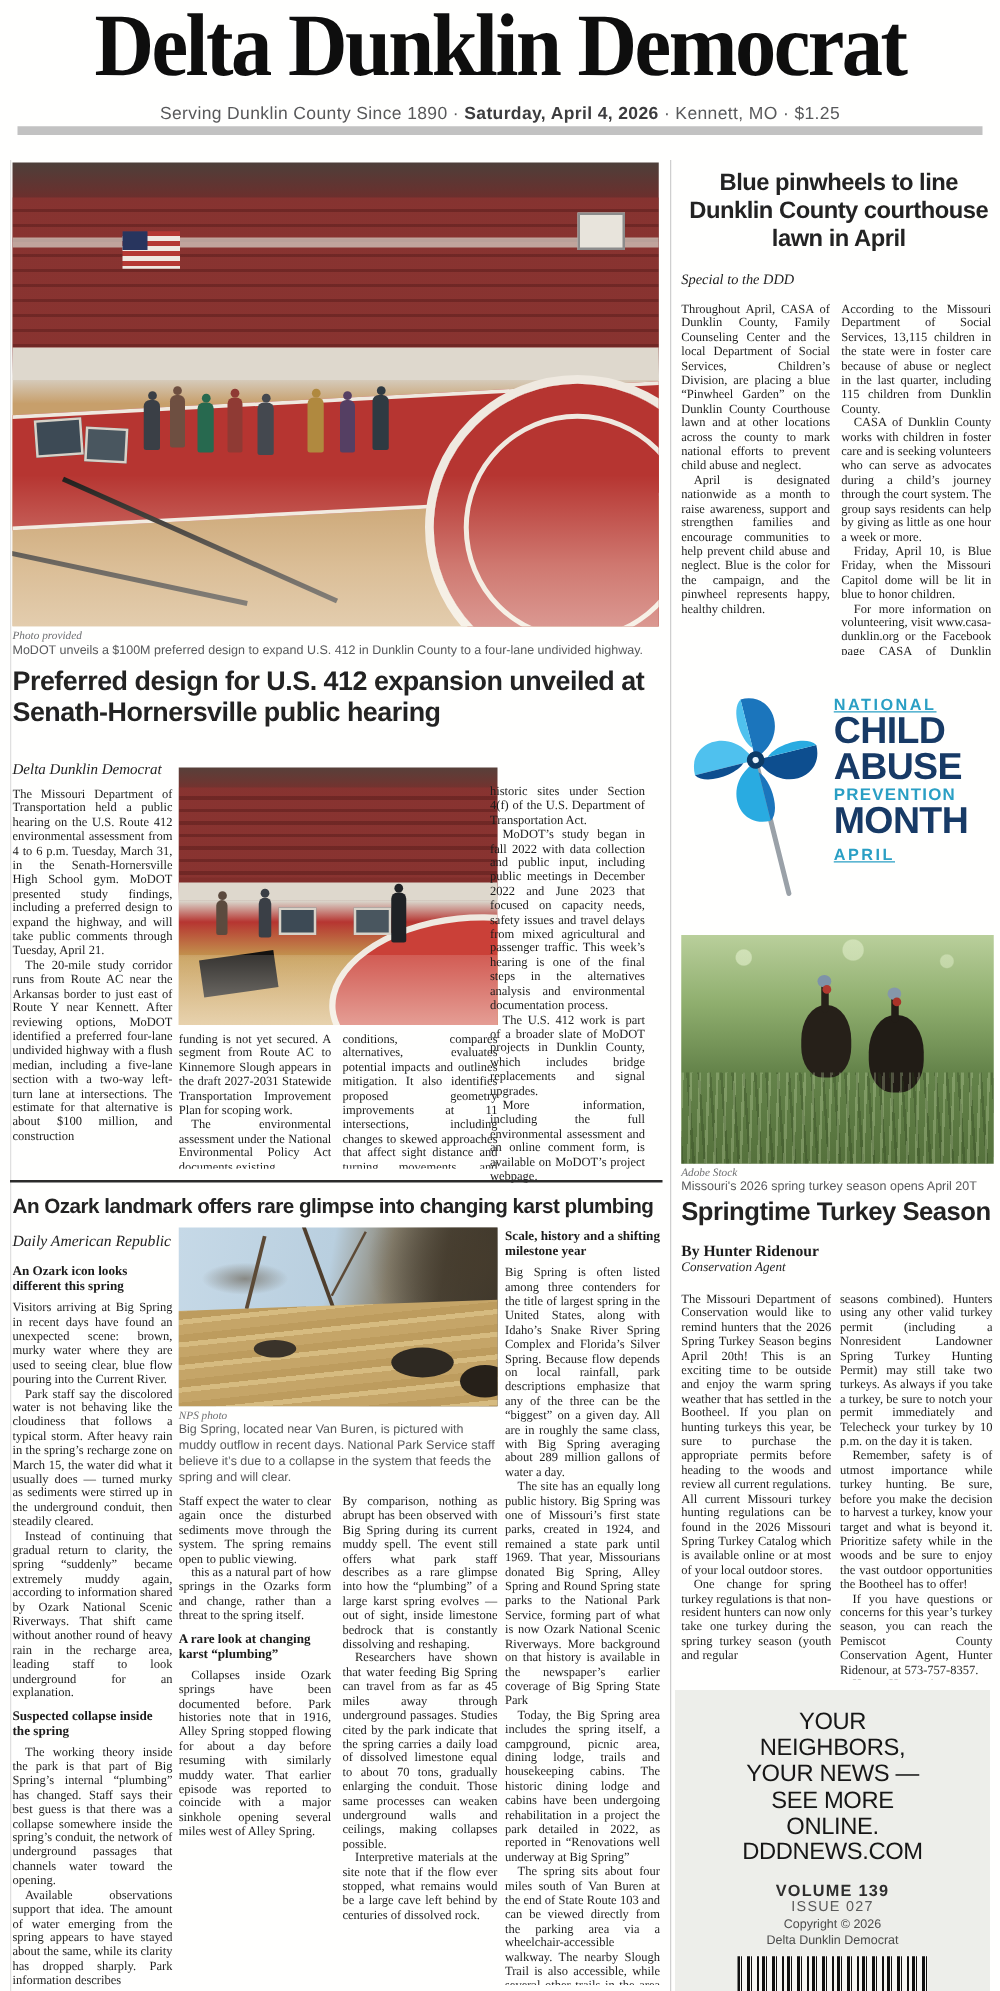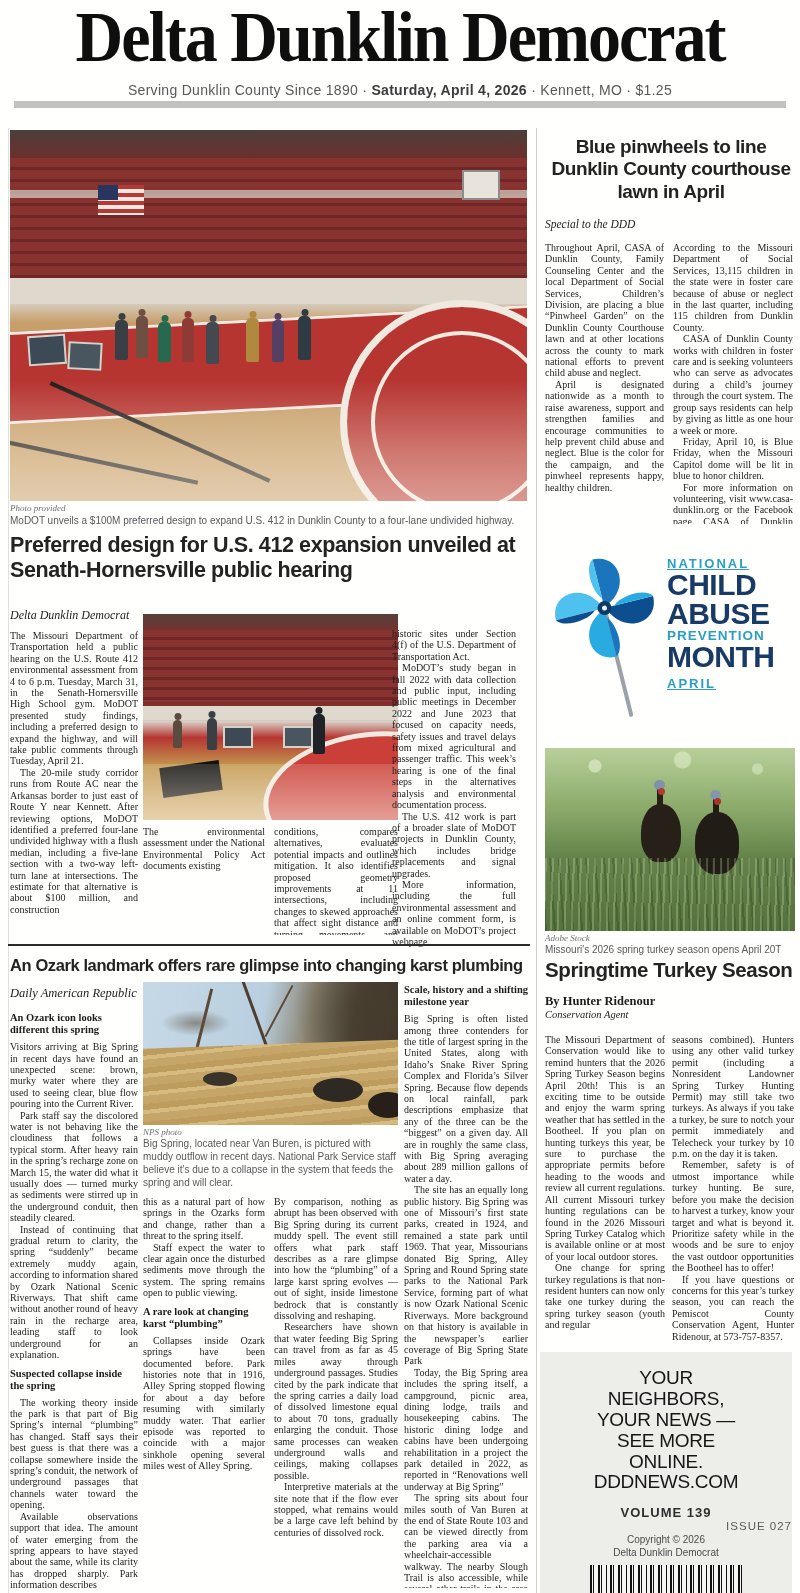--- a/index.html
+++ b/index.html
@@ -37,21 +37,21 @@
   
   .promo-national,.promo-april{font-family:"Liberation Sans",sans-serif;font-weight:700;color:#2a9fc4;letter-spacing:2px;font-size:13px;text-decoration:underline;}
   .promo-big{font-family:"Liberation Sans",sans-serif;font-weight:700;color:#173a66;font-size:30px;line-height:.95;letter-spacing:-.5px;}
   .promo-prev{font-family:"Liberation Sans",sans-serif;font-weight:700;color:#2a9fc4;font-size:13.5px;letter-spacing:1px;}
   
   .footer-box{left:540px;top:1352px;width:252px;height:241px;background:#edeeea;}
   .footer-promo{margin:16px 10px 0;text-align:center;font-family:"Liberation Sans",sans-serif;
                 font-weight:400;font-size:19px;line-height:1.1;color:#161616;letter-spacing:-.3px;white-space:pre-line;}
   .footer-vol{margin-top:12px;text-align:center;font-family:"Liberation Sans",sans-serif;font-weight:700;
               font-size:13px;letter-spacing:1px;color:#2e2e2e;}
-  .footer-issue{text-align:right;font-family:"Liberation Sans",sans-serif;font-size:11.5px;letter-spacing:1px;color:#5a5a5a;}
+  .footer-issue{text-align:center;font-family:"Liberation Sans",sans-serif;font-size:11.5px;letter-spacing:1px;color:#5a5a5a;}
   .footer-copy{text-align:center;font-family:"Liberation Sans",sans-serif;font-size:10px;color:#4b4b4b;line-height:1.25;margin-top:2px;}
   .barcode{width:152px;height:30px;margin:6px auto 0;
            background:repeating-linear-gradient(90deg,#101010 0 2px,#f6f6f4 2px 3px,#101010 3px 4px,#f6f6f4 4px 8px,#101010 8px 10px,#f6f6f4 10px 11px,#101010 11px 12px,#f6f6f4 12px 16px,#101010 16px 17px,#f6f6f4 17px 20px);}
 </style>
 </head>
 <body>
 
 <div id="page">
 
   <div class="abs mast-title">Delta Dunklin Democrat</div>
@@ -102,20 +102,21 @@
     <div class="layer" style="left:120px;top:118px;width:210px;height:120px;border-radius:50%;background:#ca4038;border:5px solid #efe9e0;transform:rotate(-6deg);"></div>
     <div class="layer" style="left:18px;top:150px;width:60px;height:30px;background:#141210;transform:rotate(-8deg);"></div>
     <div class="layer" style="left:80px;top:112px;width:26px;height:18px;background:#3d4a55;border:2px solid #d7d2c8;"></div>
     <div class="layer" style="left:140px;top:112px;width:26px;height:18px;background:#49565f;border:2px solid #d7d2c8;"></div>
     <div class="person" style="left:64px;top:104px;width:10px;height:32px;background:#3a3f46;"></div>
     <div class="person" style="left:170px;top:100px;width:12px;height:40px;background:#1f2226;"></div>
     <div class="person" style="left:30px;top:106px;width:9px;height:28px;background:#5b4a3e;"></div>
     <div class="layer" style="left:0;top:150px;width:100%;height:56px;background:linear-gradient(rgba(255,252,245,.15),rgba(255,250,240,.5));"></div>
   </div>
   <div class="abs bodycol" style="left:143px;top:826px;width:122px;height:109px;">
+      <p>funding is not yet secured. A segment from Route AC to Kinnemore Slough appears in the draft 2027-2031 Statewide Transportation Improvement Plan for scoping work.</p>
       <p>The environmental assessment under the National Environmental Policy Act documents existing</p>
     </div>
   <div class="abs bodycol" style="left:274px;top:826px;width:124px;height:109px;">
       <p>conditions, compares alternatives, evaluates potential impacts and outlines mitigation. It also identifies proposed geometry improvements at 11 intersections, including changes to skewed approaches that affect sight distance and turning movements, and records effects to parks, recreation areas and</p>
     </div>
   <div class="abs bodycol" style="left:392px;top:616px;width:124px;height:320px;margin-top:12px;">
       <p>historic sites under Section 4(f) of the U.S. Department of Transportation Act.</p>
       <p>MoDOT’s study began in fall 2022 with data collection and public input, including public meetings in December 2022 and June 2023 that focused on capacity needs, safety issues and travel delays from mixed agricultural and passenger traffic. This week’s hearing is one of the final steps in the alternatives analysis and environmental documentation process.</p>
       <p>The U.S. 412 work is part of a broader slate of MoDOT projects in Dunklin County, which includes bridge replacements and signal upgrades.</p>
       <p>More information, including the full environmental assessment and an online comment form, is available on MoDOT’s project webpage.</p>
@@ -141,22 +142,22 @@
     <div class="layer" style="left:135px;top:0;width:2px;height:58px;background:#5d4a36;transform:rotate(28deg);"></div>
     <div class="layer" style="left:18px;top:28px;width:70px;height:26px;background:radial-gradient(ellipse,rgba(90,75,55,.55),rgba(90,75,55,0) 70%);"></div>
     <div class="layer" style="left:-10px;top:62px;width:290px;height:90px;background:repeating-linear-gradient(-4deg,#c5a568 0 8px,#d6bb80 8px 12px,#bd9c5e 12px 18px);transform:rotate(-2deg);"></div>
     <div class="layer" style="left:170px;top:96px;width:50px;height:24px;border-radius:50%;background:#2e2922;"></div>
     <div class="layer" style="left:225px;top:110px;width:40px;height:26px;border-radius:50%;background:#262019;"></div>
     <div class="layer" style="left:60px;top:90px;width:34px;height:14px;border-radius:50%;background:#3a332a;"></div>
   </div>
   <div class="abs credit" style="left:143px;top:1127px;width:255px;">NPS photo</div>
   <div class="abs caption" style="left:143px;top:1137px;width:255px;">Big Spring, located near Van Buren, is pictured with muddy outflow in recent days. National Park Service staff believe it’s due to a collapse in the system that feeds the spring and will clear.</div>
   <div class="abs bodycol" style="left:143px;top:1196px;width:122px;height:392px;">
+      <p>Staff expect the water to clear again once the disturbed sediments move through the system. The spring remains open to public viewing.</p>
       <p>this as a natural part of how springs in the Ozarks form and change, rather than a threat to the spring itself.</p>
-      <p>Staff expect the water to clear again once the disturbed sediments move through the system. The spring remains open to public viewing.</p>
       <div class="colsubhead">A rare look at changing karst “plumbing”</div>
       <p>Collapses inside Ozark springs have been documented before. Park histories note that in 1916, Alley Spring stopped flowing for about a day before resuming with similarly muddy water. That earlier episode was reported to coincide with a major sinkhole opening several miles west of Alley Spring.</p>
     </div>
   <div class="abs bodycol" style="left:274px;top:1196px;width:124px;height:392px;">
       <p>By comparison, nothing as abrupt has been observed with Big Spring during its current muddy spell. The event still offers what park staff describes as a rare glimpse into how the “plumbing” of a large karst spring evolves — out of sight, inside limestone bedrock that is constantly dissolving and reshaping.</p>
       <p>Researchers have shown that water feeding Big Spring can travel from as far as 45 miles away through underground passages. Studies cited by the park indicate that the spring carries a daily load of dissolved limestone equal to about 70 tons, gradually enlarging the conduit. Those same processes can weaken underground walls and ceilings, making collapses possible.</p>
       <p>Interpretive materials at the site note that if the flow ever stopped, what remains would be a large cave left behind by centuries of dissolved rock.</p>
     </div>
   <div class="abs bodycol" style="left:404px;top:984px;width:124px;height:604px;">
       <div class="colsubhead">Scale, history and a shifting milestone year</div>

